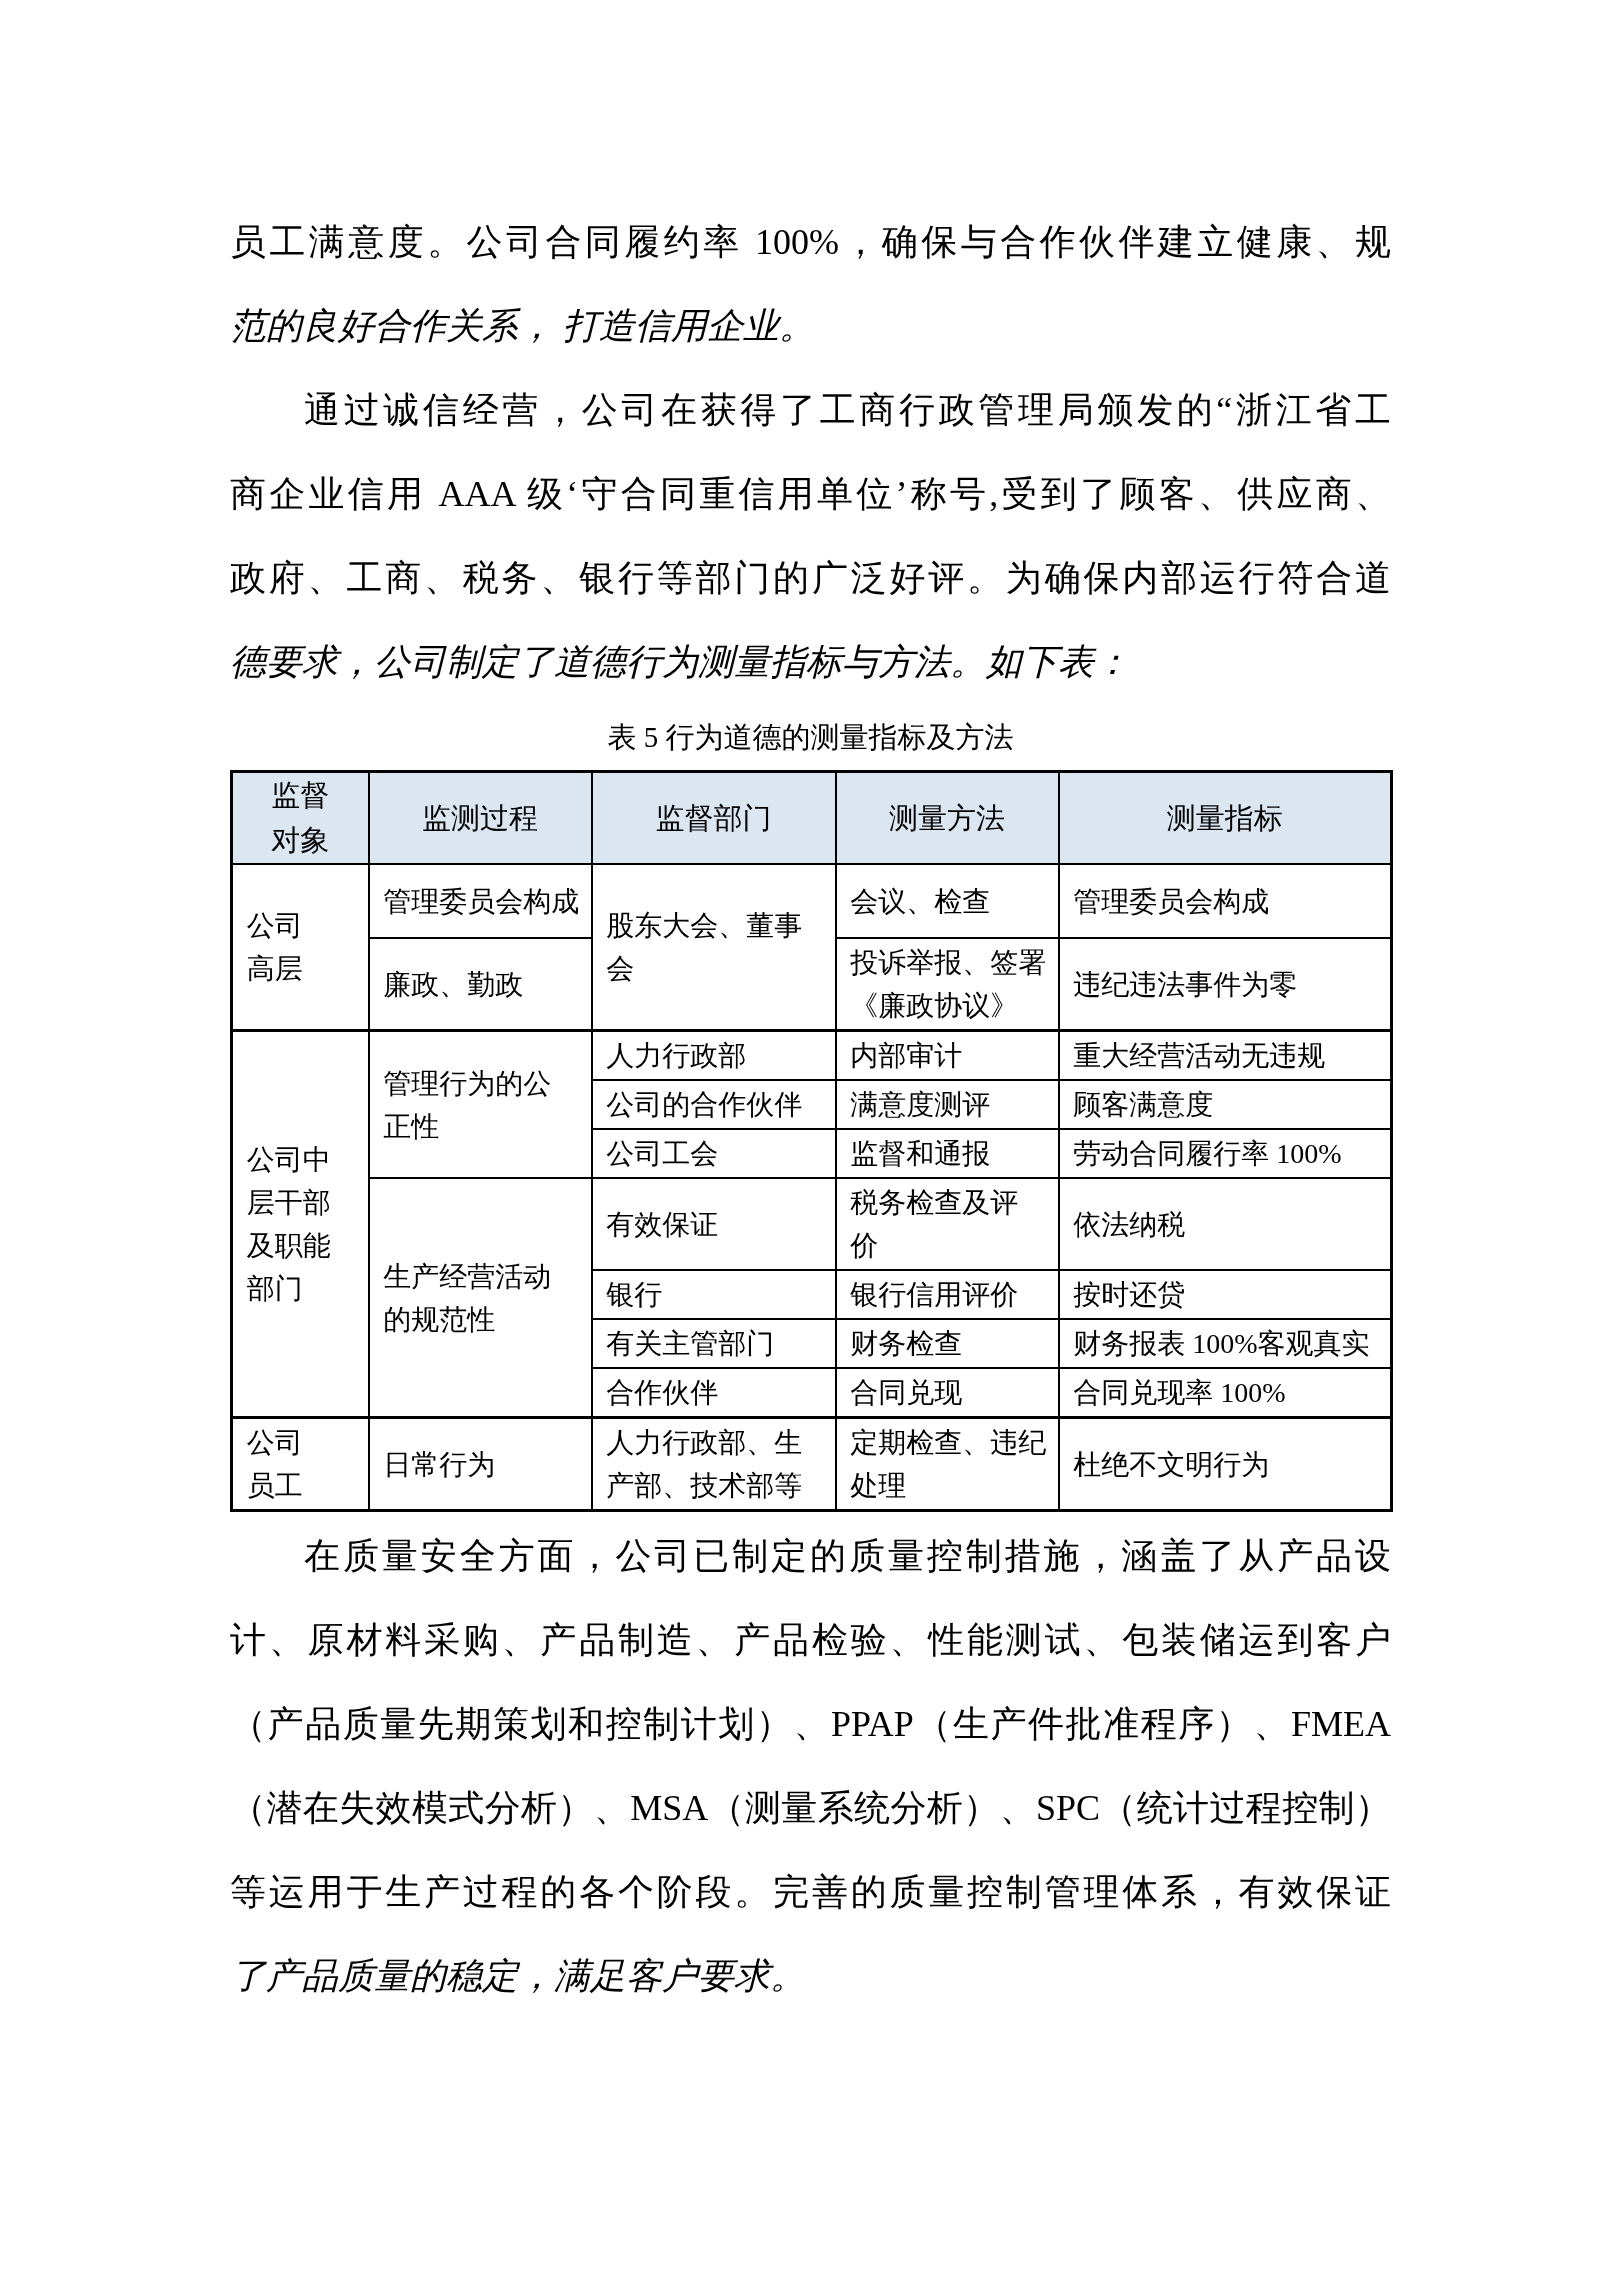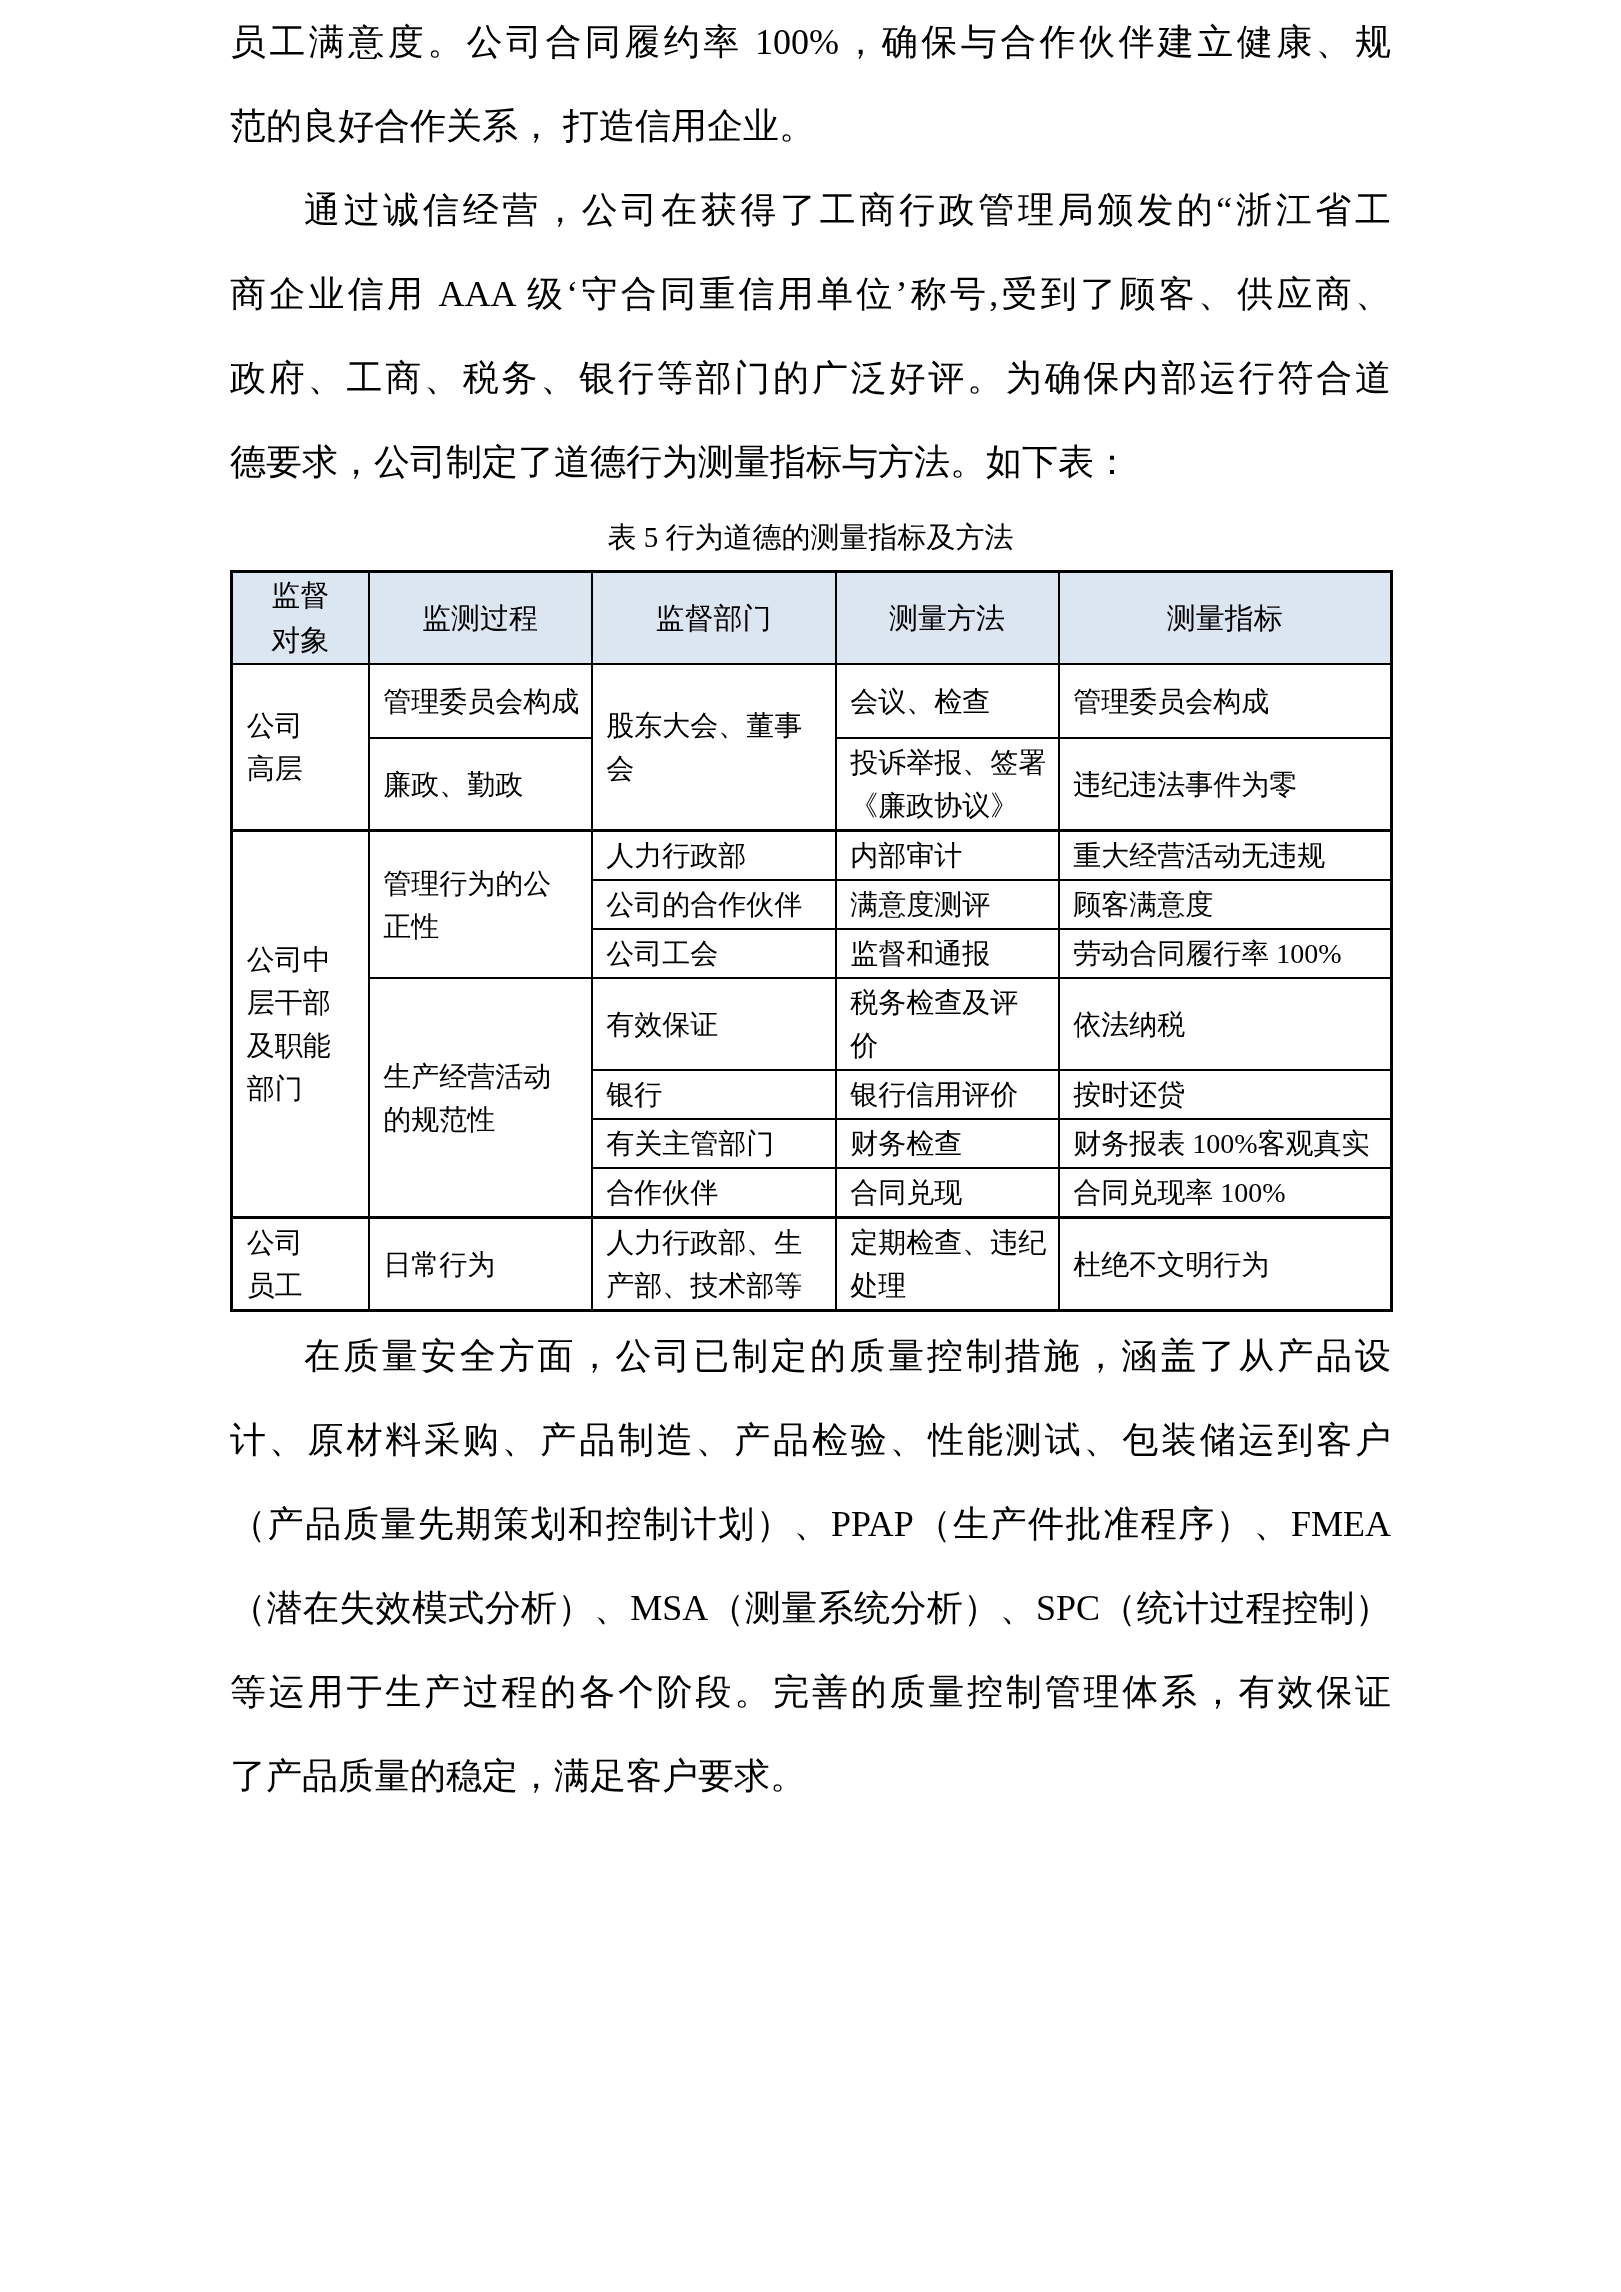--- a/index.html
+++ b/index.html
@@ -8,30 +8,31 @@
     width: 1621px;
     height: 2293px;
     background: #ffffff;
     overflow: hidden;
     color: #000;
     font-family: "Liberation Serif", "DejaVu Serif", serif;
   }
   .content {
     margin-left: 230px;
     width: 1161px;
+    padding-top: 200px;
   }
   .bodyline {
     font-size: 36px;
     height: 84px;
     line-height: 84px;
     text-align: justify;
     text-align-last: justify;
     white-space: nowrap;
   }
-  .bodyline.lastline { text-align-last: left; white-space: normal; }
+  .bodyline.lastline { text-align-last: left; white-space: normal; font-style: italic; }
   .indent2 { text-indent: 74px; }
   .caption {
     height: 66px;
     line-height: 66px;
     font-size: 29px;
     text-align: center;
   }
   table.ethics {
     border-collapse: collapse;
     table-layout: fixed;

